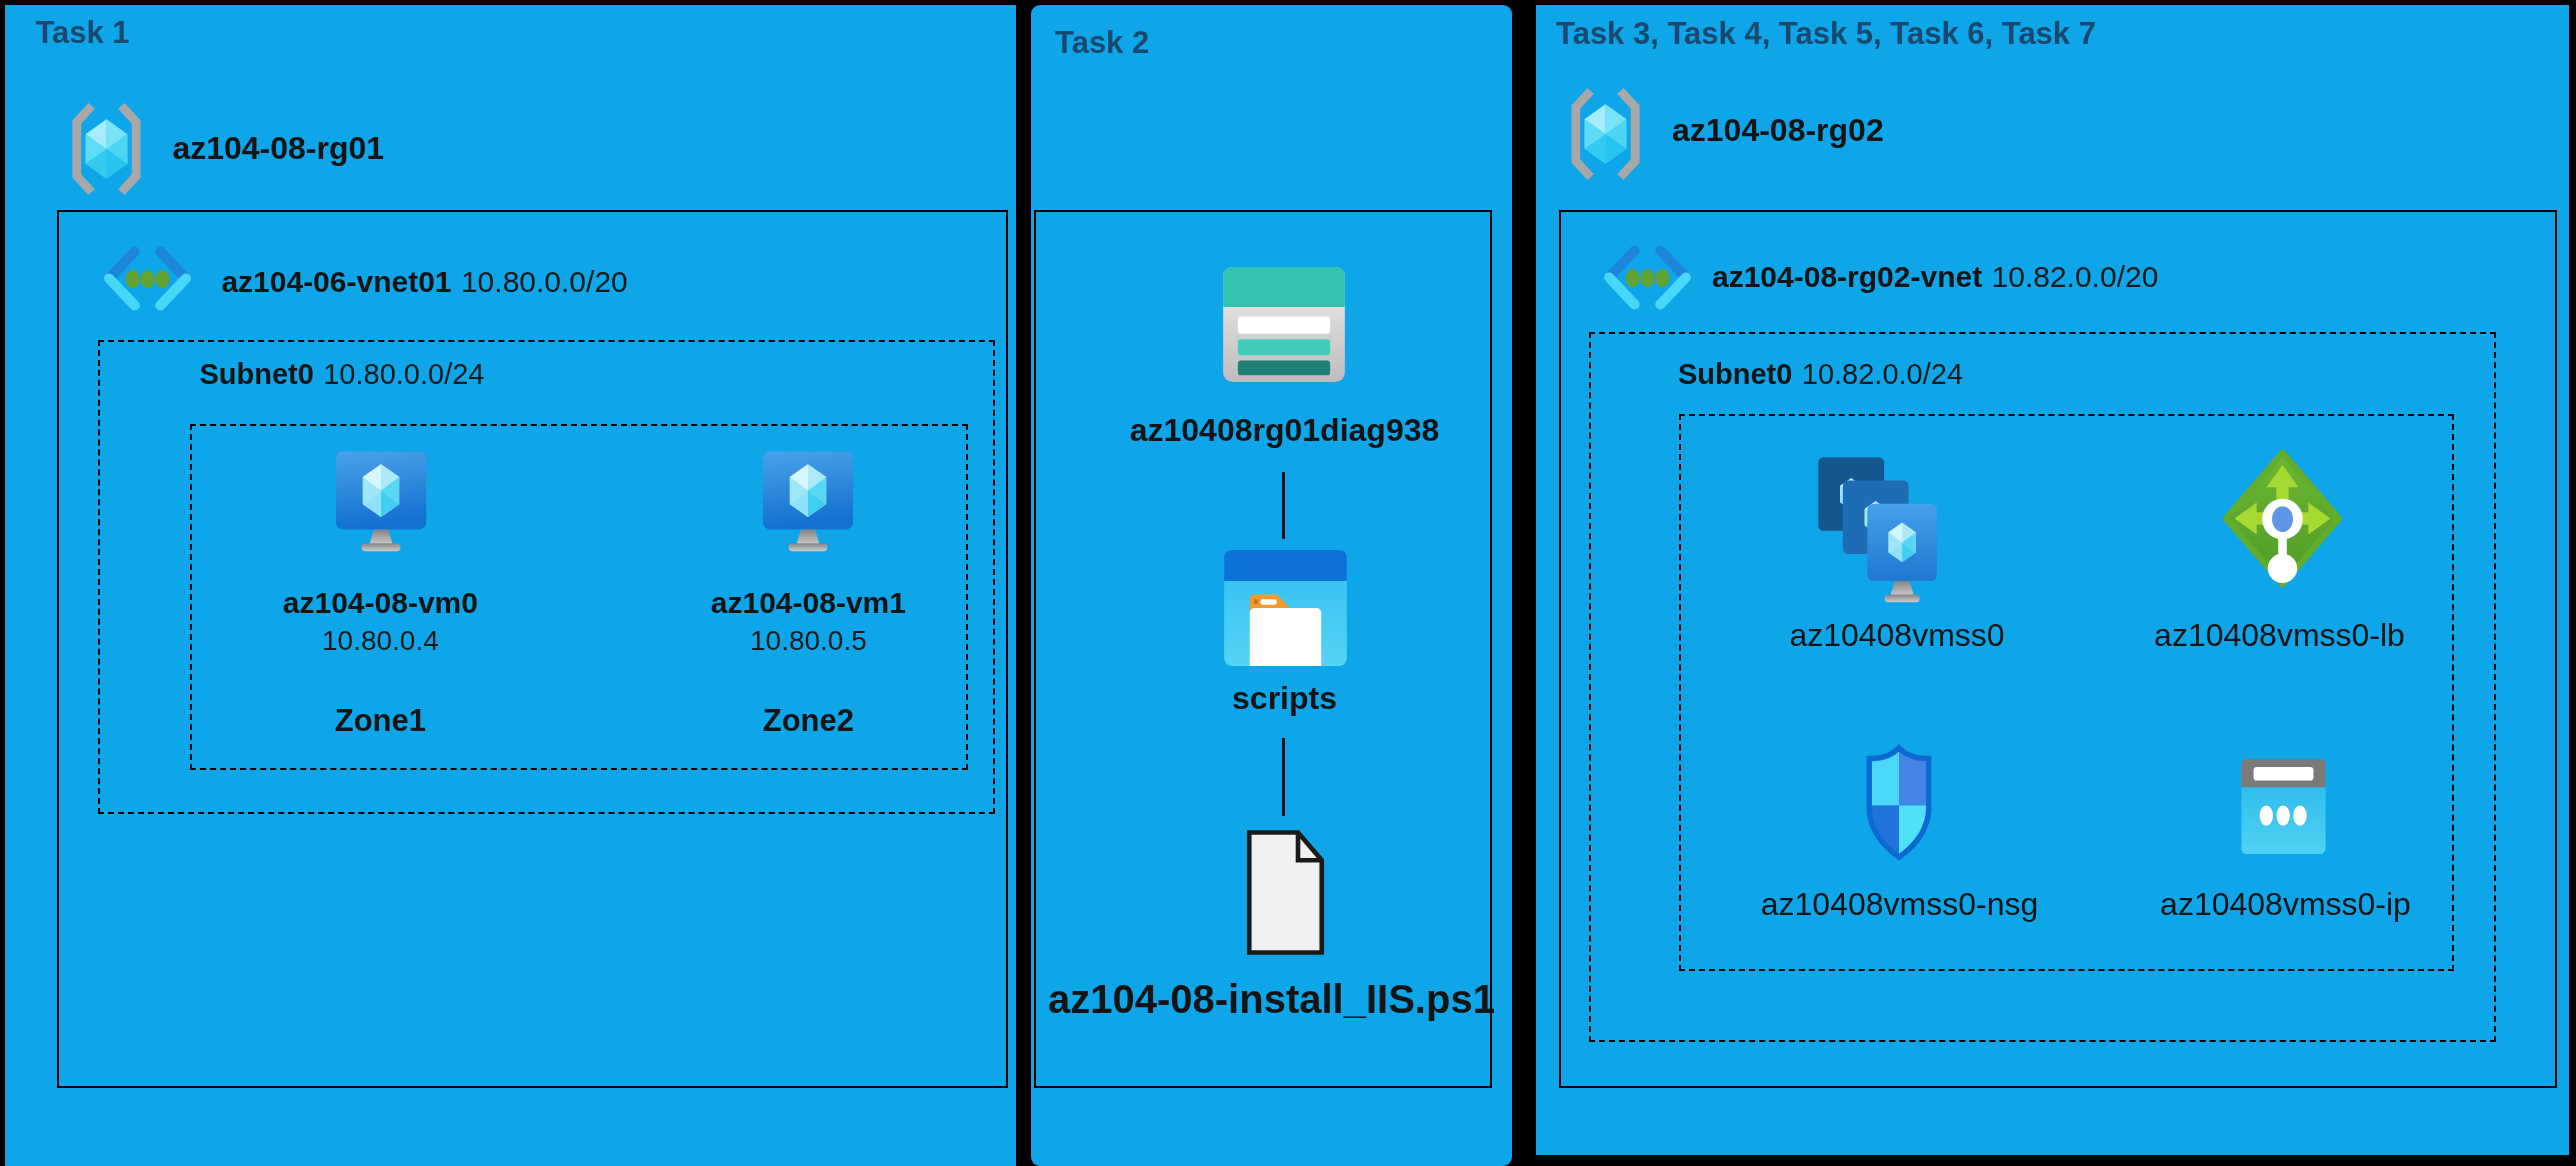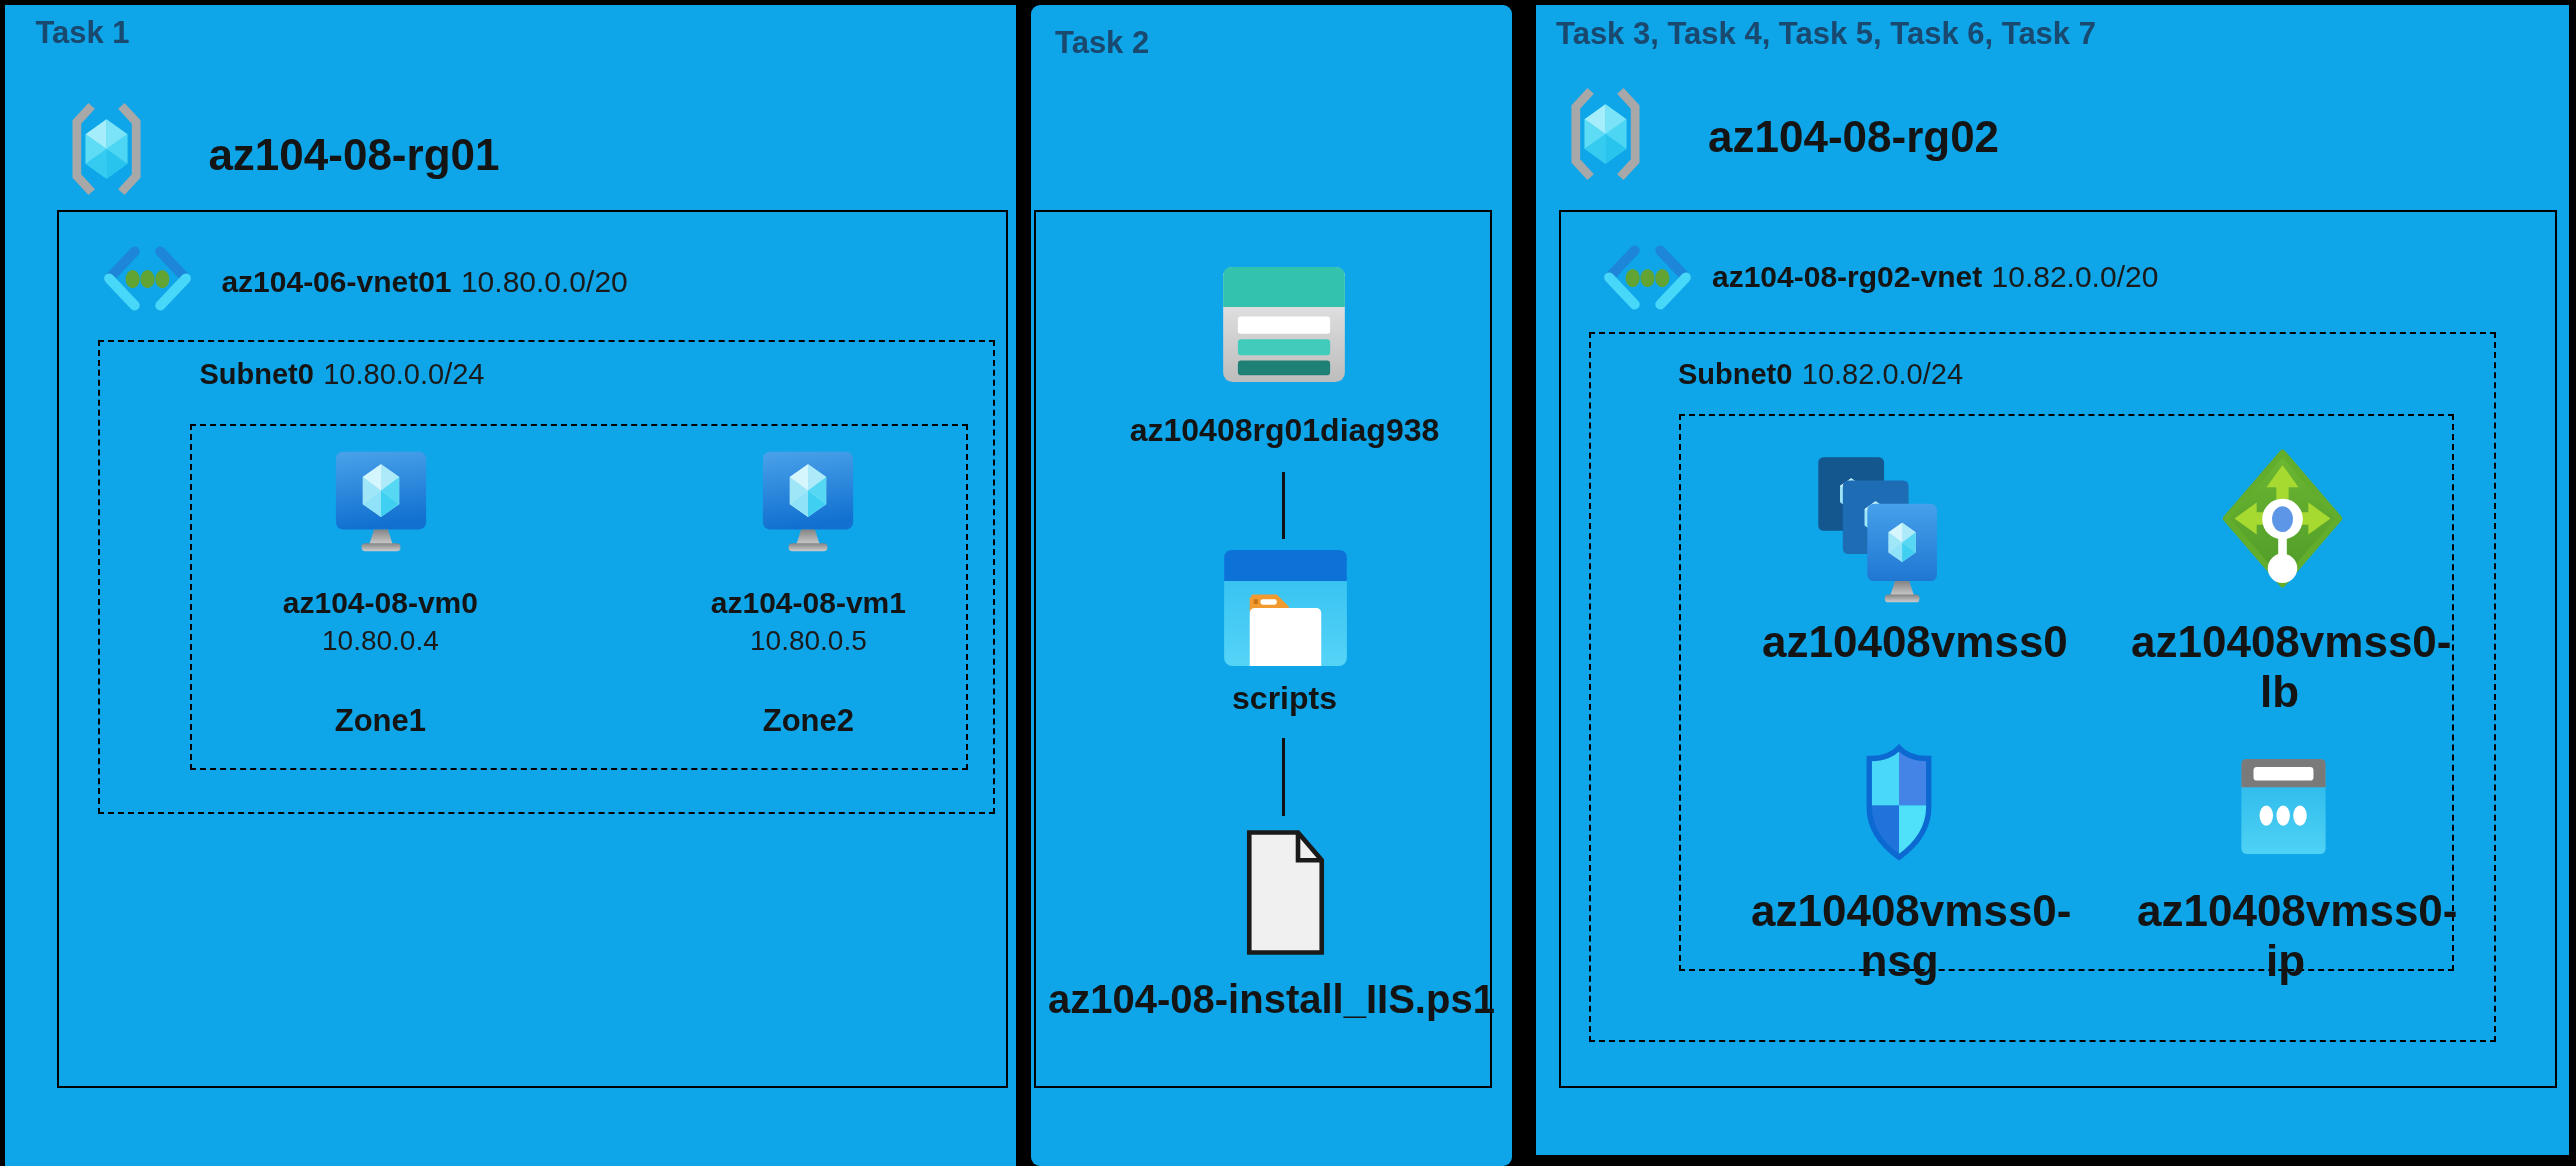--- a/index.html
+++ b/index.html
@@ -5,24 +5,24 @@
   html,body{margin:0;padding:0;background:#000;}
   body{width:2576px;height:1166px;position:relative;overflow:hidden;
        font-family:"Liberation Sans", sans-serif;color:#141414;}
   .panel{position:absolute;background:#0ea5e9;}
   .abs{position:absolute;}
   .box{position:absolute;border:2.7px solid #000;}
   .dashed{position:absolute;border:2.7px dashed #000;}
   .task-title{font-size:31px;font-weight:700;color:#19496f;white-space:nowrap;}
   .lbl{font-weight:700;color:#141414;white-space:nowrap;}
   .reg{font-weight:400;color:#1a1a1a;}
-  .rg-label{font-size:44px;margin-left:36px;}
+  .rg-label{font-size:32px;}
   .net-label{font-size:30px;}
   .sub-label{font-size:29px;}
-  .res-label{font-size:44px;font-weight:700;}
+  .res-label{font-size:32px;font-weight:400;}
   .center{text-align:center;}
   .cidr{margin-left:9.4px;}
   .vline{position:absolute;width:2.7px;background:#111;}
   svg{display:block;}
 </style>
 </head>
 <body>
 
 <svg width="0" height="0" style="position:absolute">
   <defs>

